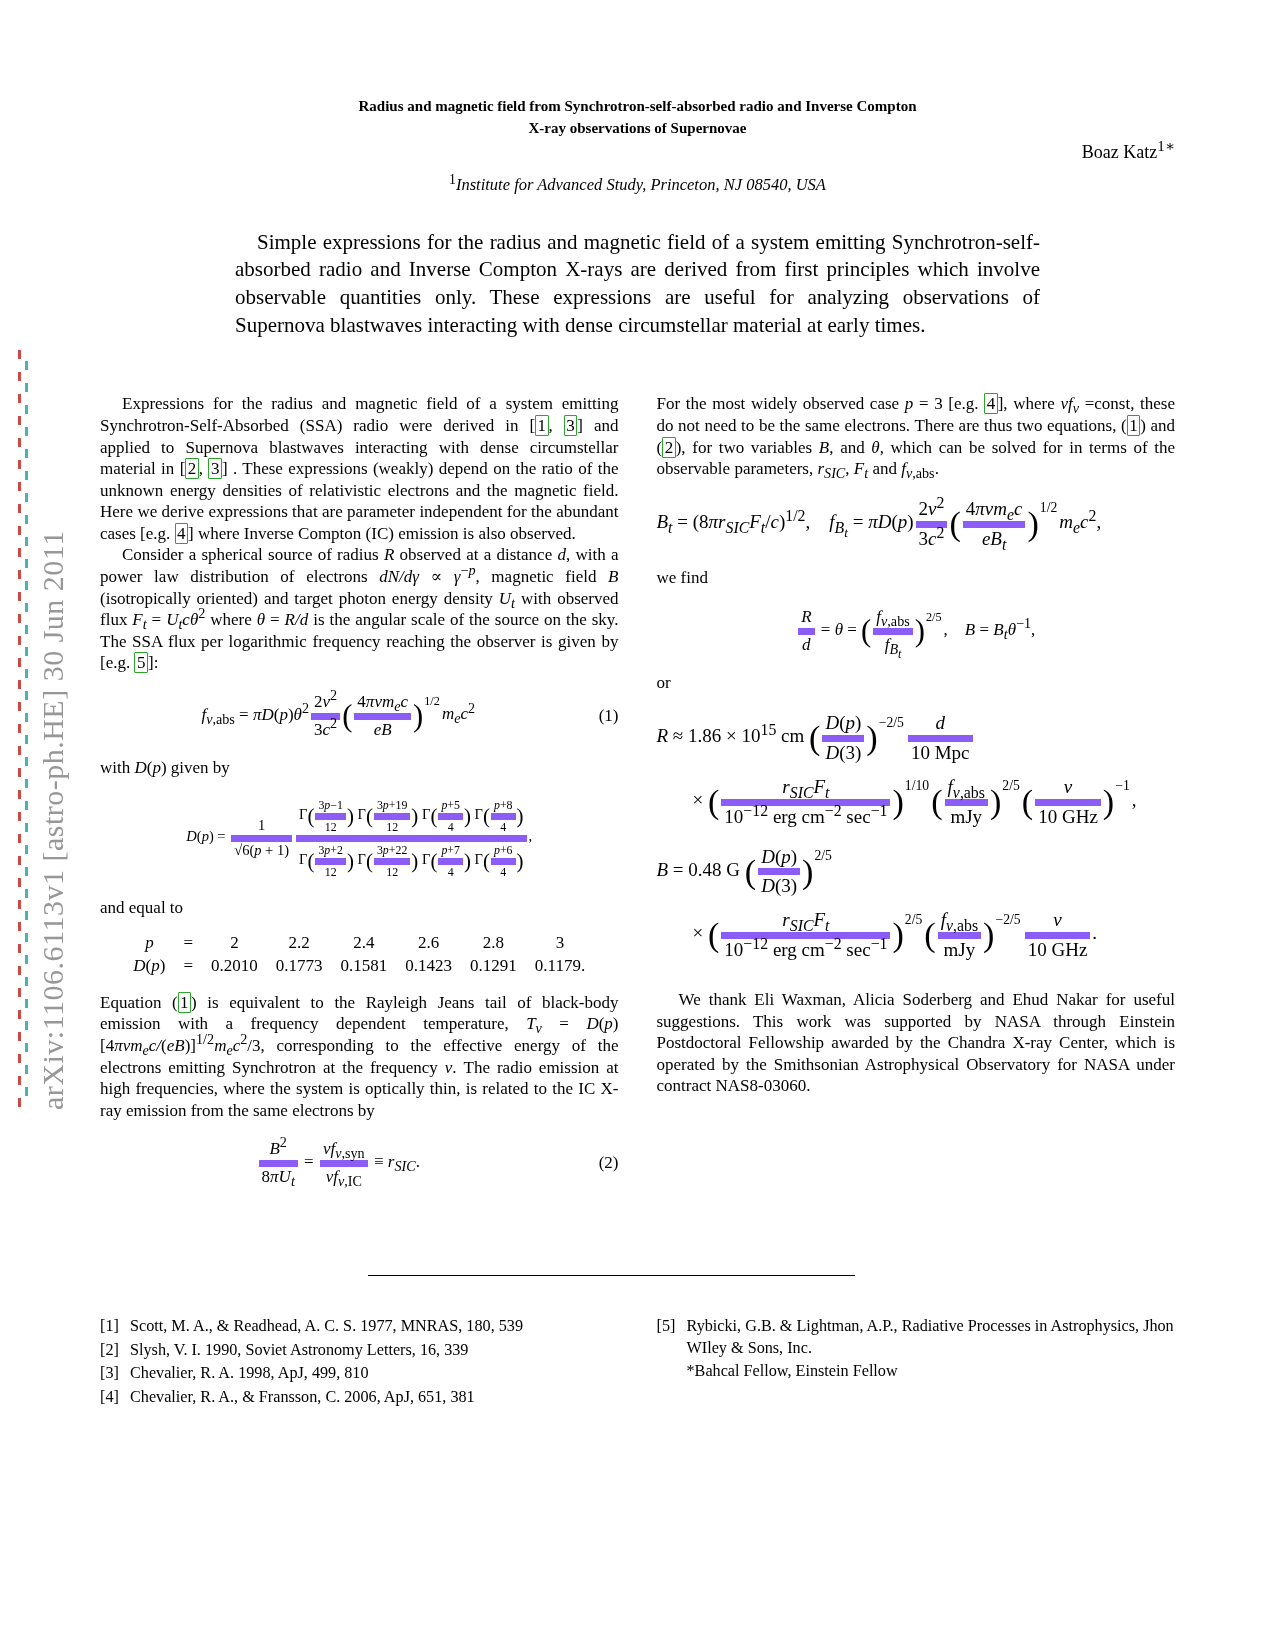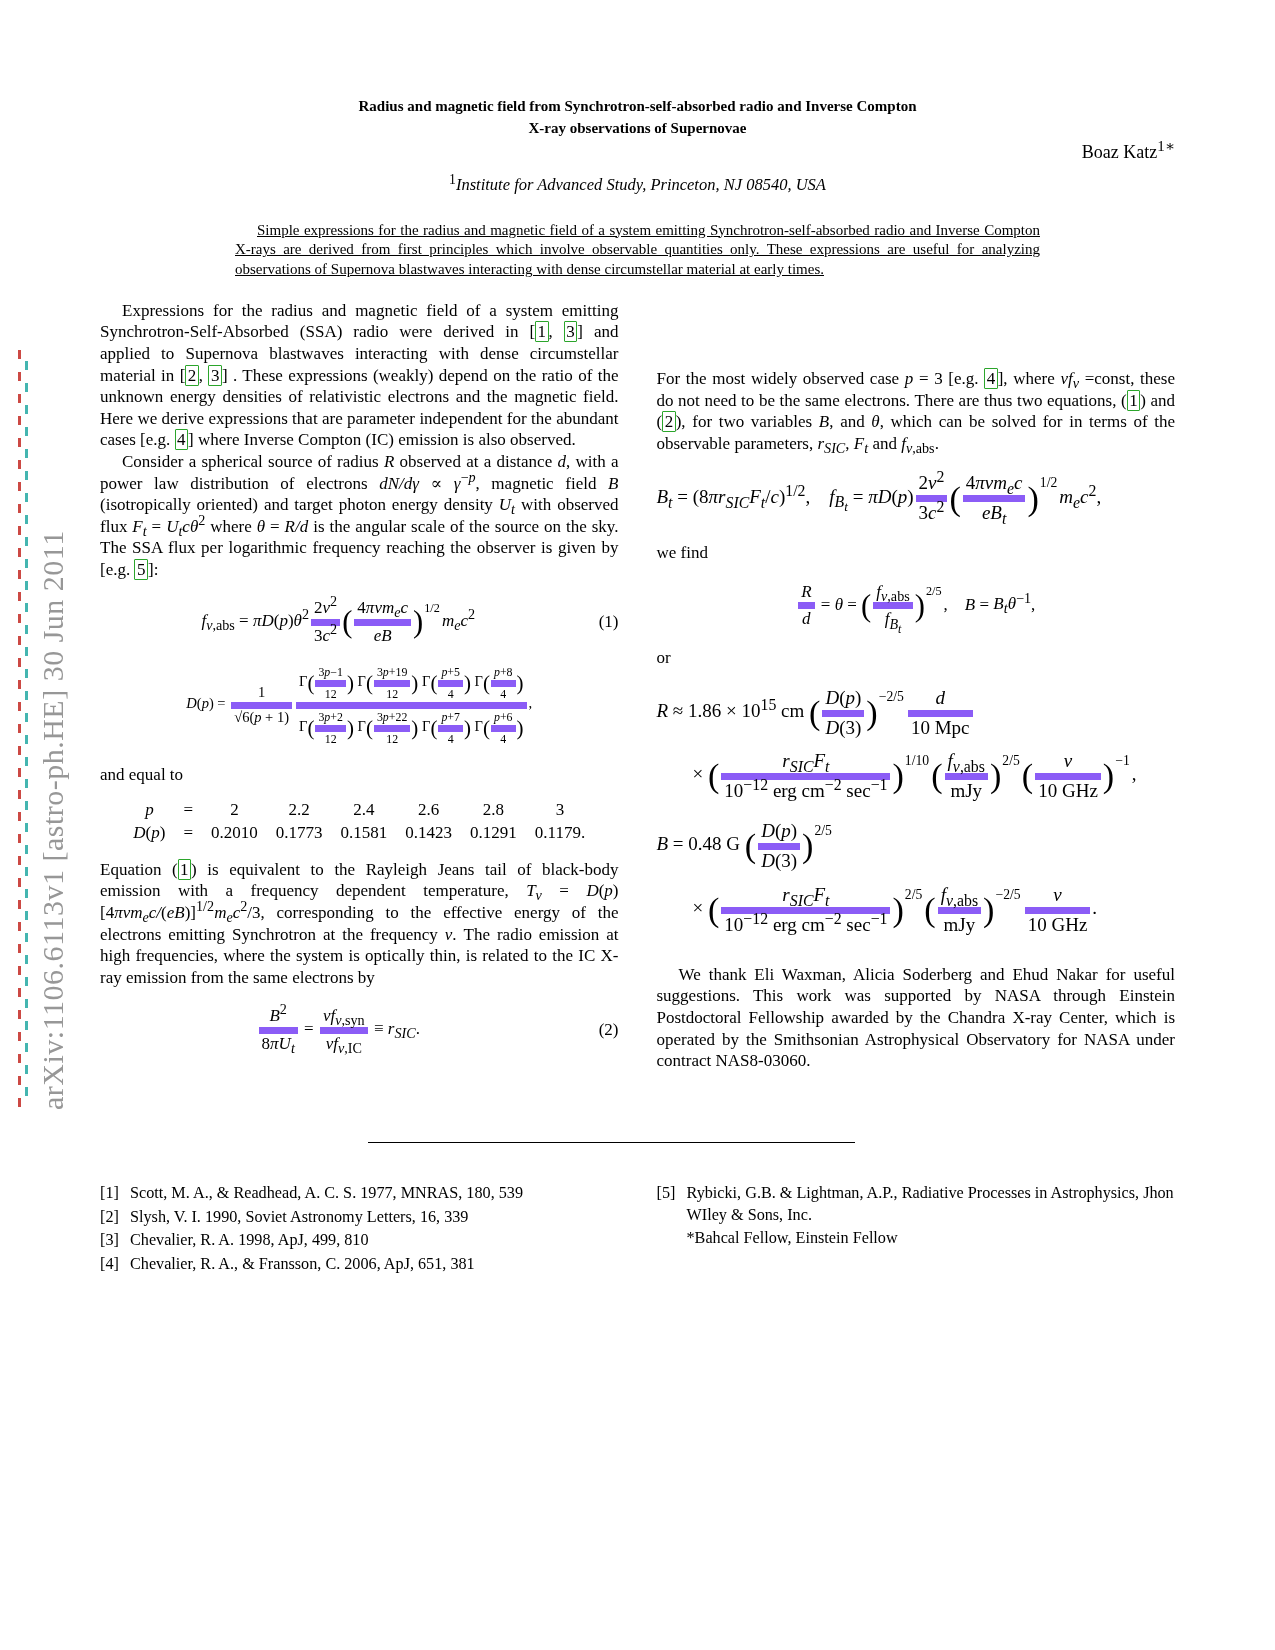--- a/index.html
+++ b/index.html
@@ -8,23 +8,23 @@
     width: 1275px; height: 1650px; position: relative; overflow: hidden;
     background: #ffffff; color: #000;
     font-family: "Liberation Serif", "DejaVu Serif", serif;
   }
   .content { position: absolute; left: 100px; top: 0; width: 1075px; }
 
   .title { margin: 96px 28px 0; text-align: center; font-size: 15px; font-weight: bold; line-height: 1.45; }
   .author { margin-top: 2px; text-align: right; font-size: 18px; }
   .affiliation { margin-top: 12px; text-align: center; font-size: 16.5px; }
   .affiliation i { font-style: italic; }
-  .abstract { width: 805px; margin: 26px auto 0; text-align: justify; font-size: 15px; line-height: 1.32; text-indent: 22px; text-decoration: underline; }
-
-  .columns { display: flex; gap: 38px; margin-top: 20px; align-items: flex-end; }
+  .abstract { width: 805px; margin: 34px auto 0; text-align: justify; font-size: 21px; line-height: 1.32; text-indent: 22px; }
+
+  .columns { display: flex; gap: 38px; margin-top: 54px; }
   .col { width: 50%; font-size: 17px; line-height: 1.27; text-align: justify; }
   p { margin: 0; }
   p.indent { text-indent: 22px; }
   .thanks { margin-top: 28px; }
 
   
   .eq-row { display: flex; align-items: center; margin: 18px 0; }
   .eq-body { flex: 1; text-align: center; }
   .eq-num { flex: 0 0 42px; text-align: right; }
   .eq-left { margin: 18px 0; text-align: left; }
@@ -96,20 +96,21 @@
 
       <div class="col">
         <p class="indent">Expressions for the radius and magnetic field of a system emitting Synchrotron-Self-Absorbed (SSA) radio were derived in [<cg>1</cg>, <cg>3</cg>] and applied to Supernova blastwaves interacting with dense circumstellar material in [<cg>2</cg>, <cg>3</cg>] . These expressions (weakly) depend on the ratio of the unknown energy densities of relativistic electrons and the magnetic field. Here we derive expressions that are parameter independent for the abundant cases [e.g. <cg>4</cg>] where Inverse Compton (IC) emission is also observed.</p>
         <p class="indent">Consider a spherical source of radius <i>R</i> observed at a distance <i>d</i>, with a power law distribution of electrons <i>dN/dγ</i> ∝ <i>γ</i><sup>−<i>p</i></sup>, magnetic field <i>B</i> (isotropically oriented) and target photon energy density <i>U<sub>t</sub></i> with observed flux <i>F<sub>t</sub></i> = <i>U<sub>t</sub>cθ</i><sup>2</sup> where <i>θ</i> = <i>R/d</i> is the angular scale of the source on the sky. The SSA flux per logarithmic frequency reaching the observer is given by [e.g. <cg>5</cg>]:</p>
 
         <div class="eq-row">
           <span class="eq-body"><i>f</i><sub><i>ν</i>,abs</sub> = <i>πD</i>(<i>p</i>)<i>θ</i><sup>2</sup><f><n>2<i>ν</i><sup>2</sup></n><d>3<i>c</i><sup>2</sup></d></f><bp>(</bp><f><n>4<i>πνm<sub>e</sub>c</i></n><d><i>eB</i></d></f><bp>)</bp><hp>1/2</hp><i>m<sub>e</sub>c</i><sup>2</sup></span>
           <span class="eq-num">(1)</span>
         </div>
 
+        <p>with <i>D</i>(<i>p</i>) given by</p>
 
         <div class="eq-row eq-dp">
           <span class="eq-body"><i>D</i>(<i>p</i>) = <f><n>1</n><d>√6(<i>p</i> + 1)</d></f><f><n>Γ<bp>(</bp><f><n>3<i>p</i>−1</n><d>12</d></f><bp>)</bp> Γ<bp>(</bp><f><n>3<i>p</i>+19</n><d>12</d></f><bp>)</bp> Γ<bp>(</bp><f><n><i>p</i>+5</n><d>4</d></f><bp>)</bp> Γ<bp>(</bp><f><n><i>p</i>+8</n><d>4</d></f><bp>)</bp></n><d>Γ<bp>(</bp><f><n>3<i>p</i>+2</n><d>12</d></f><bp>)</bp> Γ<bp>(</bp><f><n>3<i>p</i>+22</n><d>12</d></f><bp>)</bp> Γ<bp>(</bp><f><n><i>p</i>+7</n><d>4</d></f><bp>)</bp> Γ<bp>(</bp><f><n><i>p</i>+6</n><d>4</d></f><bp>)</bp></d></f>,</span>
         </div>
 
         <p>and equal to</p>
 
         <table class="dp-table">
           <tbody>
             <tr>

